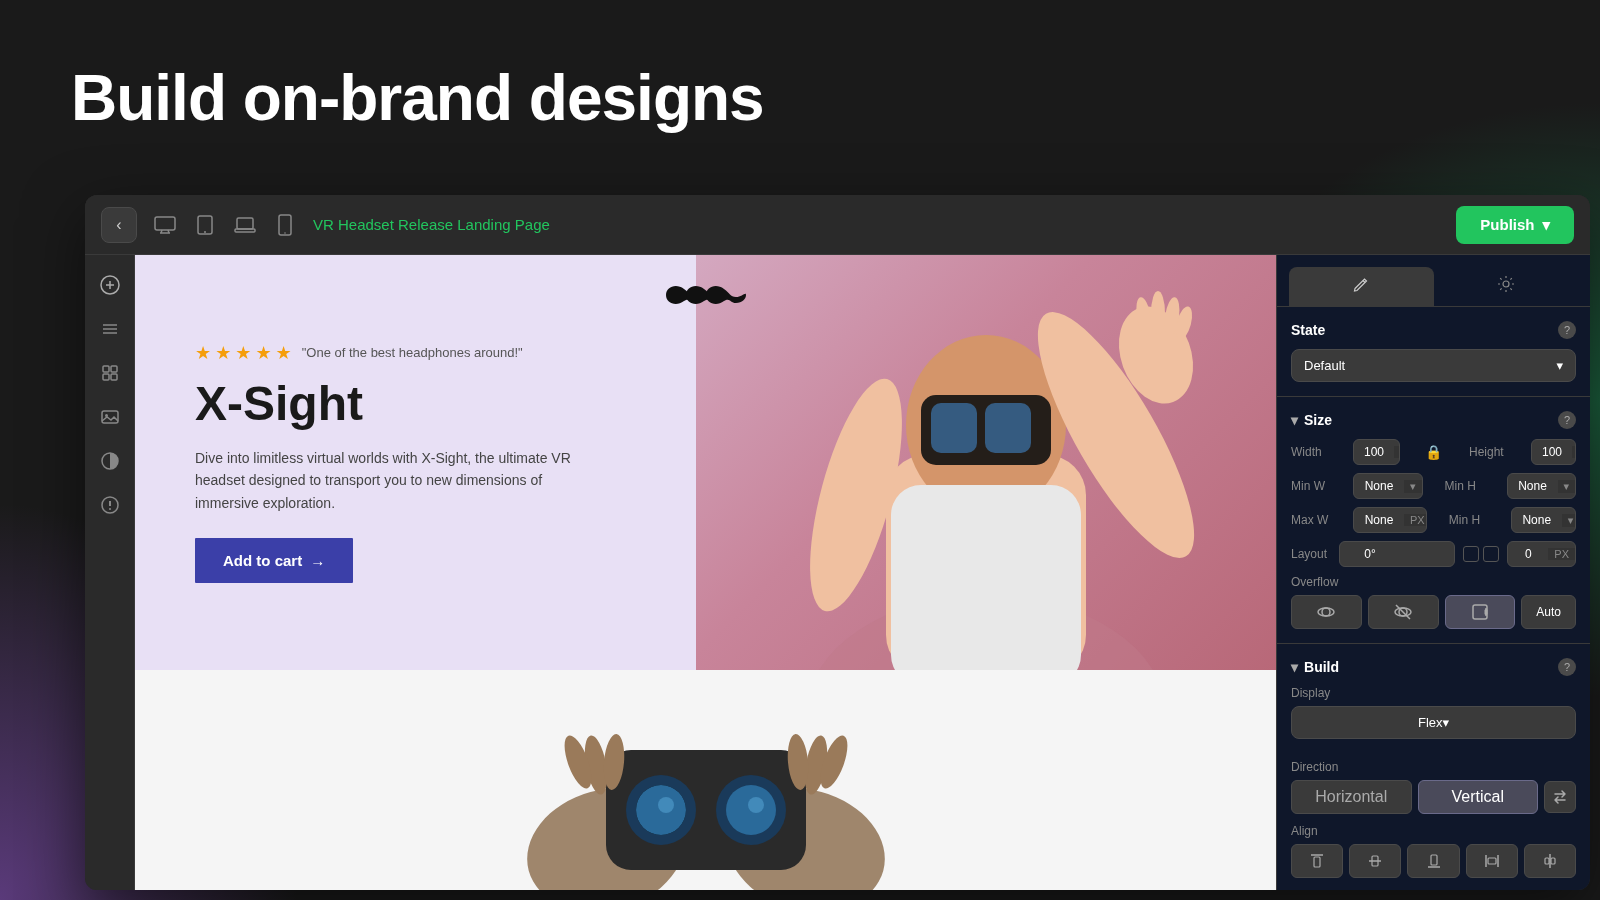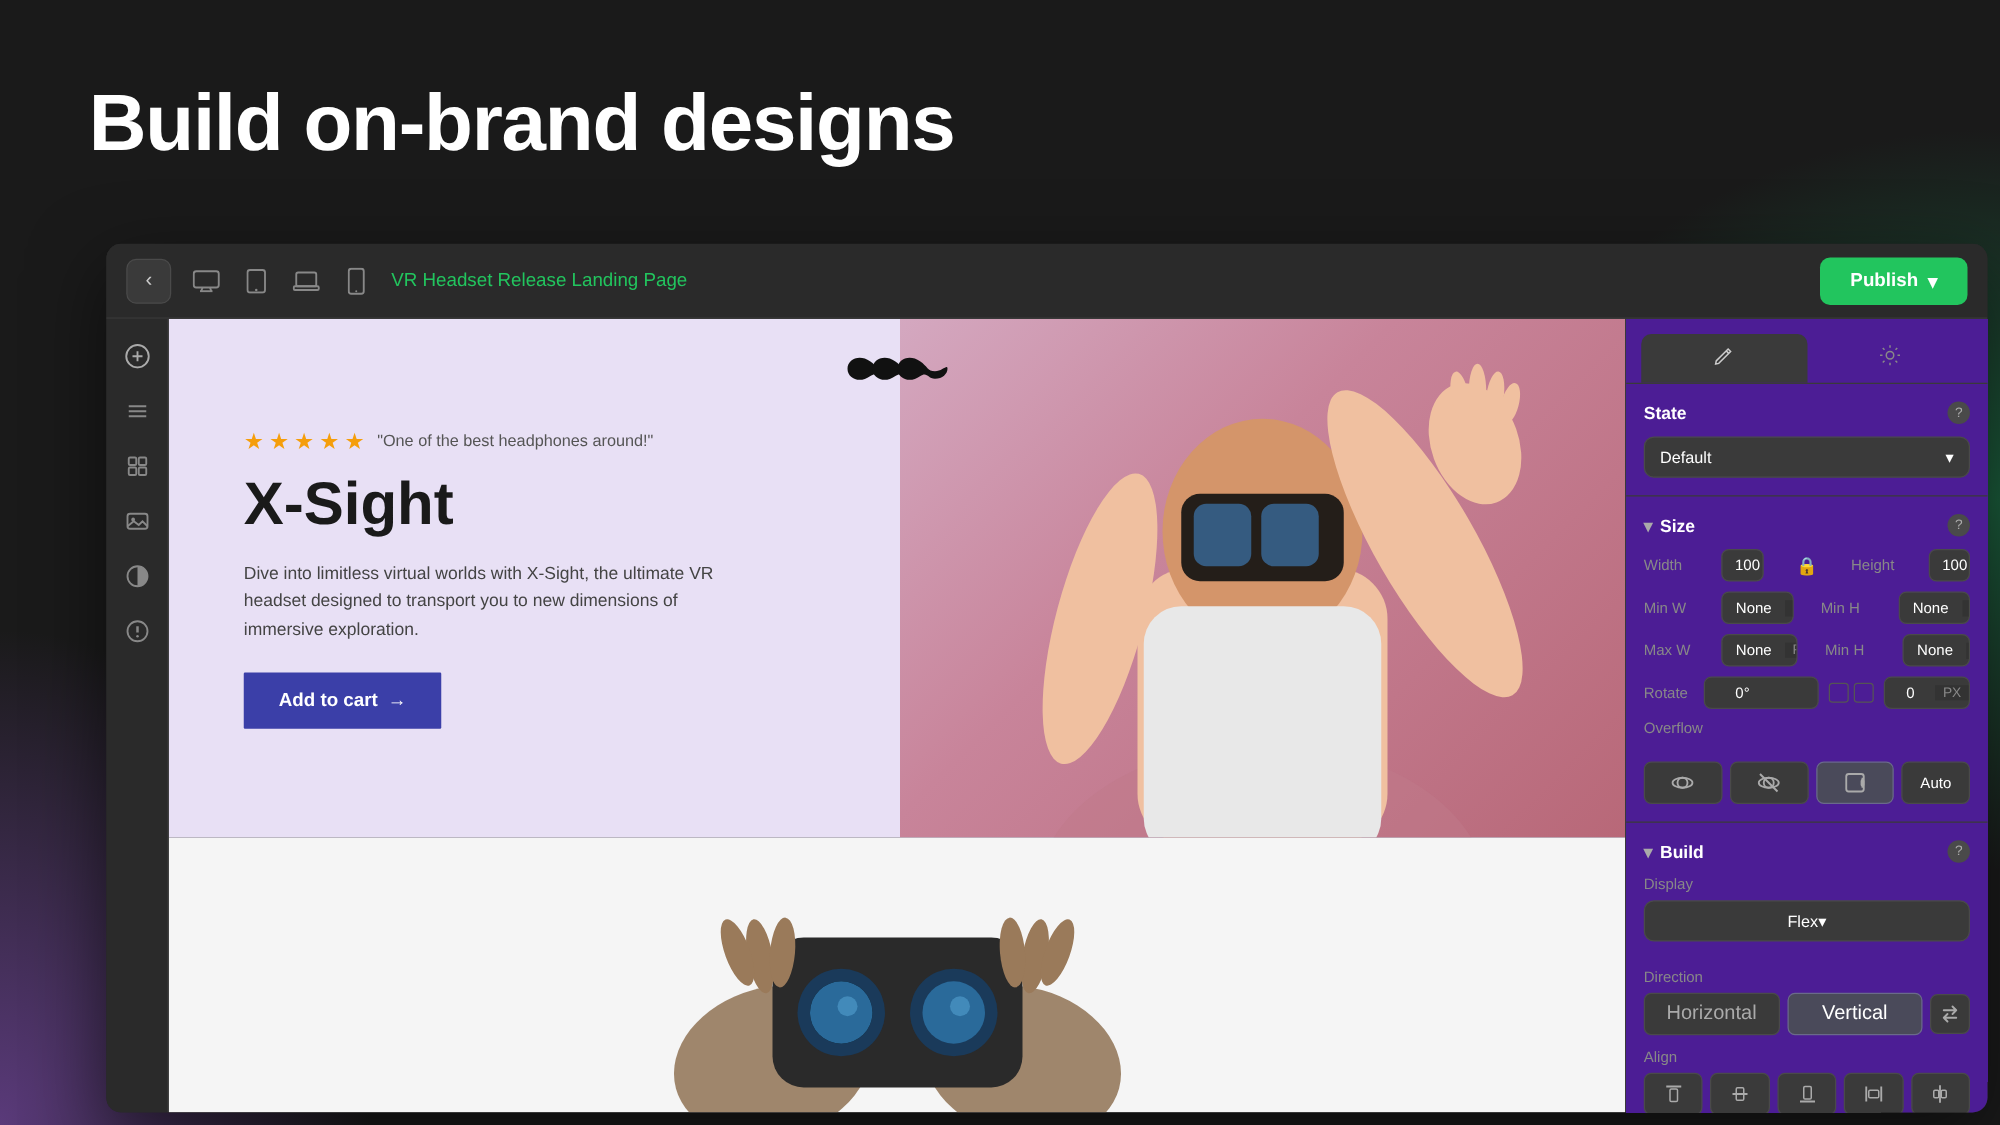--- a/index.html
+++ b/index.html
@@ -234,22 +234,22 @@
       background: #f5f5f5;
       height: 250px;
       display: flex;
       align-items: center;
       justify-content: center;
       overflow: hidden;
     }
 
     
     .right-panel {
-      width: 290px;
-      background: #4c1d95;
+      width: 314px;
+      background: #0f172a;
       border-left: 1px solid #3a3a3a;
       display: flex;
       flex-direction: column;
       overflow-y: auto;
       flex-shrink: 0;
     }
     .right-panel::-webkit-scrollbar { width: 4px; }
     .right-panel::-webkit-scrollbar-thumb { background: #555; border-radius: 2px; }
 
     
@@ -378,21 +378,21 @@
     .check-box {
       width: 16px; height: 16px;
       border: 1px solid #555;
       border-radius: 3px;
     }
 
     
     .overflow-buttons {
       display: flex;
       gap: 6px;
-      margin-top: 20px;
+      margin-top: 6px;
     }
     .overflow-btn {
       flex: 1;
       background: #3a3a3a;
       border: 1px solid #4a4a4a;
       border-radius: 6px;
       padding: 7px;
       display: flex;
       align-items: center;
       justify-content: center;
@@ -765,21 +765,21 @@
             <span class="size-unit">PX</span>
           </div>
           <span class="size-label" style="margin-left:auto;">Min H</span>
           <div class="size-input-group">
             <input class="size-input" value="None" type="text" style="width: 50px;">
             <span class="size-unit">▾</span>
           </div>
         </div>
 
         <div class="rotate-row">
-          <span class="size-label">Rotate</span>
+          <span class="size-label">Layout</span>
           <div class="rotate-input-group">
             <input class="size-input" value="0°" type="text" style="width: 60px;">
           </div>
           <div class="checkbox-group">
             <div class="check-box"></div>
             <div class="check-box"></div>
           </div>
           <div class="size-input-group">
             <input class="size-input" value="0" type="text" style="width: 40px;">
             <span class="size-unit">PX</span>

